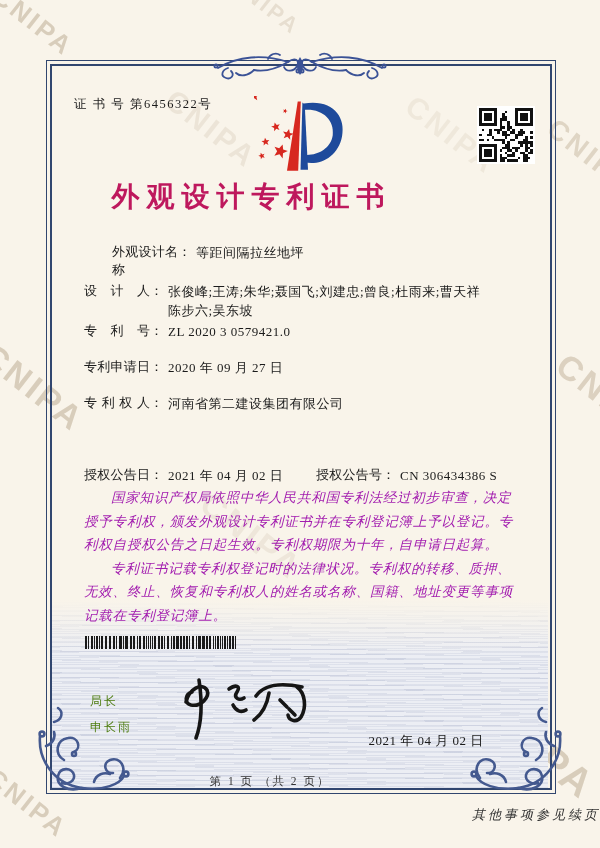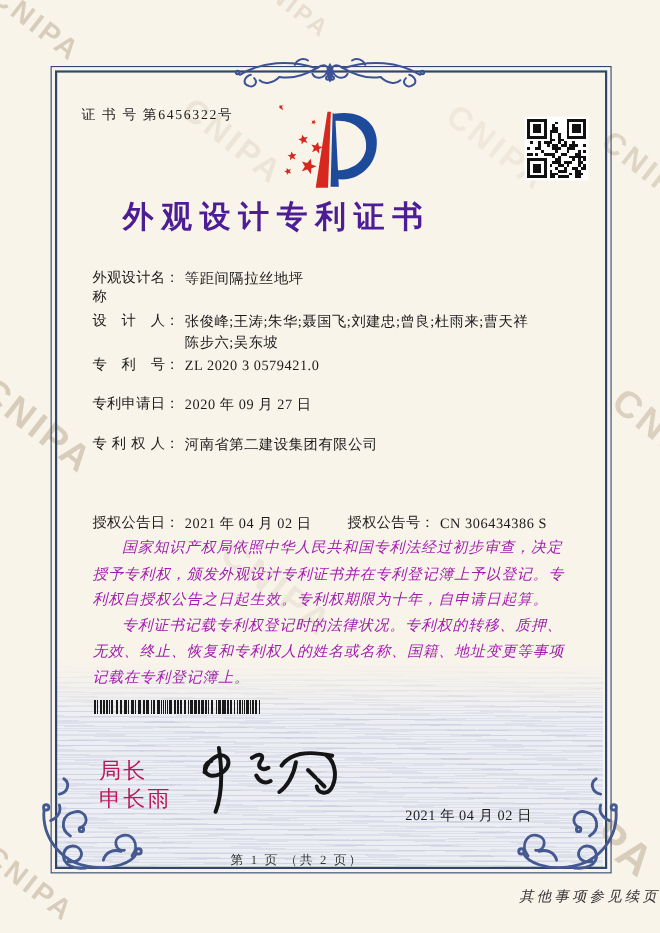--- a/index.html
+++ b/index.html
@@ -36,36 +36,36 @@
   .ornament{position:absolute;z-index:3;pointer-events:none;}
   .orn-top{left:208px;top:46px;width:184px;height:38px;}
   .orn-bl{left:32px;top:688px;width:114px;height:112px;}
   .orn-br{left:454px;top:688px;width:114px;height:112px;transform:scaleX(-1);}
 
   
   .content{position:absolute;left:0;top:0;width:600px;height:848px;z-index:4;color:#1b1b1b;}
   .certno{position:absolute;left:74px;top:96px;font-size:12.5px;letter-spacing:1.5px;}
   .logo{position:absolute;left:254px;top:96px;width:94px;height:84px;}
   .qr{position:absolute;left:477px;top:106px;width:54px;height:54px;background:#fff;padding:2px;}
-  .title{position:absolute;left:0;top:178px;width:496px;text-align:center;font-size:28px;font-weight:600;letter-spacing:7px;text-indent:7px;color:#4c1d95;}
+  .title{position:absolute;left:0;top:178px;width:496px;text-align:center;font-size:28px;font-weight:600;letter-spacing:7px;text-indent:7px;color:#be185d;}
 
   .frow{position:absolute;left:84px;width:450px;font-size:13px;}
   .flabel{display:inline-block;width:66px;text-align:justify;text-align-last:justify;vertical-align:top;}
   .fcolon{display:inline-block;vertical-align:top;}
   .fvalue{display:inline-block;margin-left:5px;vertical-align:top;white-space:pre-line;line-height:19px;letter-spacing:.5px;}
-  .r1{top:243px;} .r2{top:282px;} .r3{top:322px;} .r4{top:358px;} .r5{top:394px;} .r6{top:430px;} .r7{top:466px;}
+  .r1{top:243px;margin-left:28px;} .r2{top:282px;} .r3{top:322px;} .r4{top:358px;} .r5{top:394px;} .r6{top:430px;} .r7{top:466px;}
   .fcol2{position:absolute;left:232px;top:0;white-space:nowrap;}
   .frow .inner{position:relative;}
 
   .legal{position:absolute;left:84px;top:486px;width:436px;font-size:13.5px;font-style:italic;line-height:23.5px;letter-spacing:.8px;color:#a21caf;}
   .legal p{margin:0;text-indent:2em;}
 
   .barcode{position:absolute;left:85px;top:636px;width:154px;height:13px;}
 
-  .director{position:absolute;left:90px;top:688px;font-size:20px;letter-spacing:2px;line-height:26px;color:#be185d;}
+  .director{position:absolute;left:90px;top:688px;font-size:12px;letter-spacing:2px;line-height:26px;color:#4d7c0f;}
   .signature{position:absolute;left:170px;top:666px;width:160px;height:84px;}
   .issuedate{position:absolute;left:366px;top:732px;width:120px;text-align:center;font-size:13px;letter-spacing:.5px;}
   .pagenum{position:absolute;left:0;top:774px;width:540px;text-align:center;font-size:11.5px;letter-spacing:2px;color:#333;}
   .footnote{position:absolute;left:0;top:806px;width:600px;text-align:right;font-size:13px;font-style:italic;letter-spacing:3px;color:#333;}
 </style>
 </head>
 <body>
 
 <div class="page">
 

